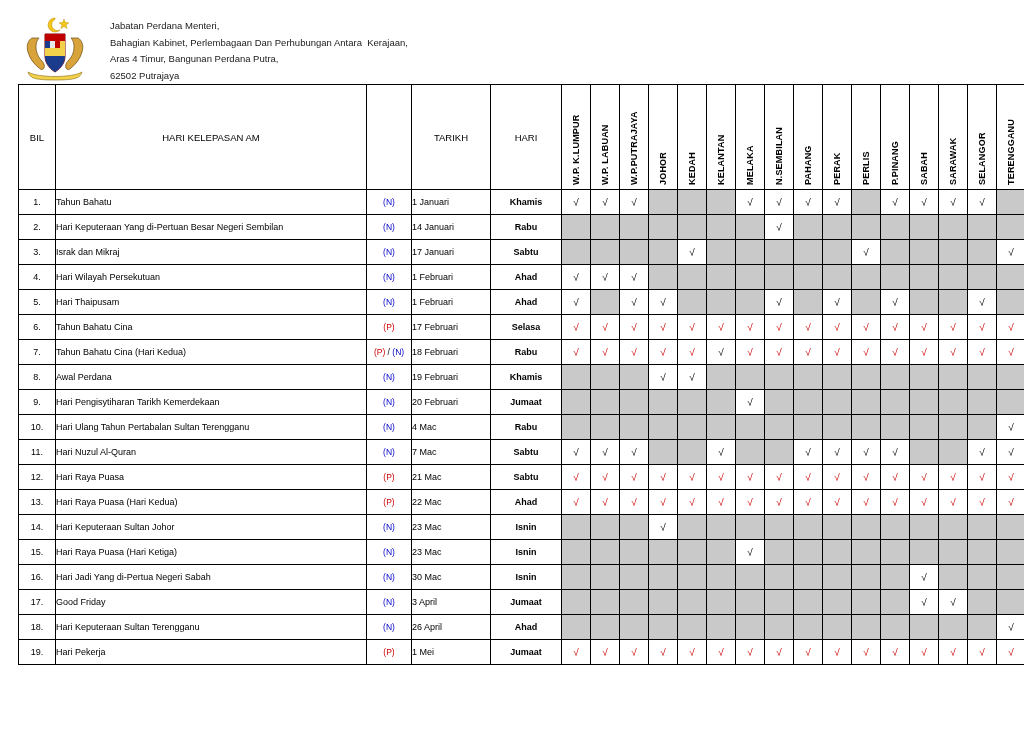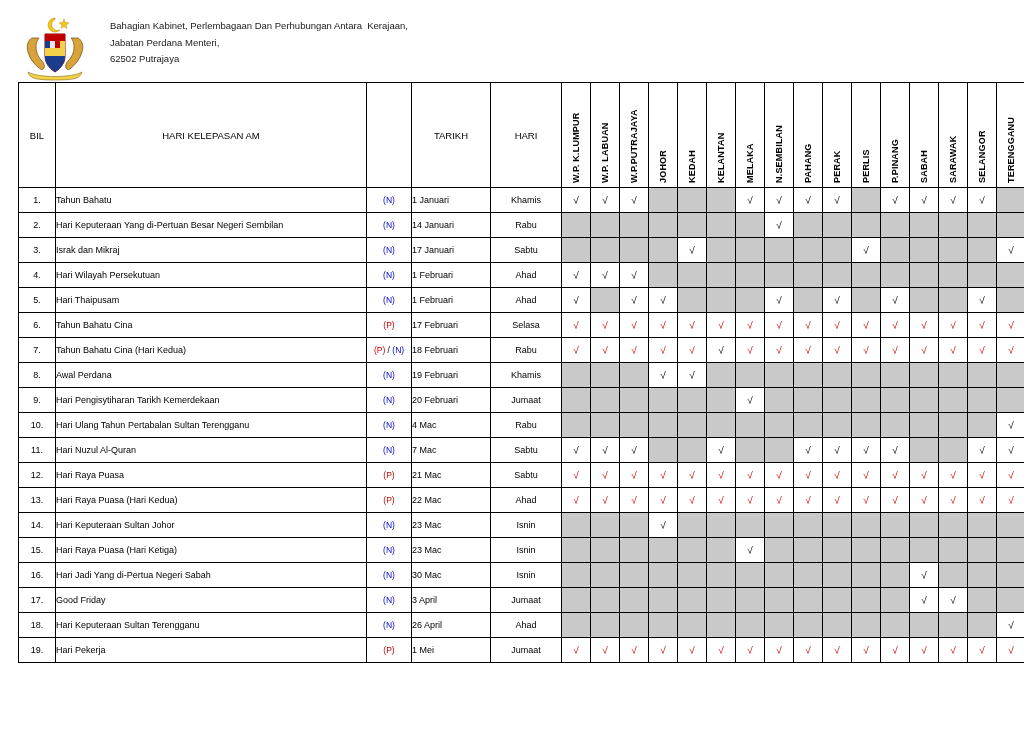--- a/index.html
+++ b/index.html
@@ -94,21 +94,21 @@
   th.c-name { width: 310px; font-weight: normal; }
   th.c-flag { width: 44px; border-left: 1px solid #000; }
   th.c-date { width: 78px; font-weight: normal; }
   th.c-day { width: 70px; font-weight: normal; }
 
   tbody tr { height: 25px; }
   td.bil { text-align: center; font-size: 9px; width: 36px; }
   td.name { padding-left: 8px; font-size: 9px; }
   td.flag { text-align: center; font-size: 8.5px; }
   td.date { font-size: 9px; }
-  td.day { text-align: center; font-size: 9px; }
+  td.day { text-align: center; font-size: 9px; font-weight: bold; }
   td.mark {
     text-align: center;
     font-size: 10px;
     width: 28px;
   }
   td.mark.on-n { color: #000000; background: #ffffff; }
   td.mark.on-p { color: #cc0000; background: #ffffff; }
   td.mark.off { background: #c9c9c9; }
   .blue { color: #0000cc; }
   .red { color: #cc0000; }
@@ -137,22 +137,23 @@
         <rect x="32" y="25" width="5" height="7" fill="#e8e8e8"></rect>
         <rect x="37" y="25" width="5" height="7" fill="#c00000"></rect>
         <rect x="42" y="25" width="5" height="7" fill="#f2d24b"></rect>
         <rect x="27" y="32" width="20" height="8" fill="#f2d24b"></rect>
         <path d="M27 40 h20 c0 9 -7 14 -10 16 c-3 -2 -10 -7 -10 -16 z" fill="#1b3c8c"></path>
 
         <path d="M10 56 c10 6 44 6 54 0 c-2 6 -6 8 -27 8 c-21 0 -25 -2 -27 -8 z" fill="#f2d24b" stroke="#8a6a12" stroke-width="0.6"></path>
       </svg>
     </div>
     <div class="addr">
+      <div>Jabatan Perdana Menteri,</div>
       <div>Bahagian Kabinet, Perlembagaan Dan Perhubungan Antara  Kerajaan,</div>
-      <div>Jabatan Perdana Menteri,</div>
+      <div>Aras 4 Timur, Bangunan Perdana Putra,</div>
       <div>62502 Putrajaya</div>
     </div>
   </div>
 
 
   <div class="tbl-wrap">
     <table class="sched">
       <thead>
         <tr>
           <th class="c-bil">BIL</th>

